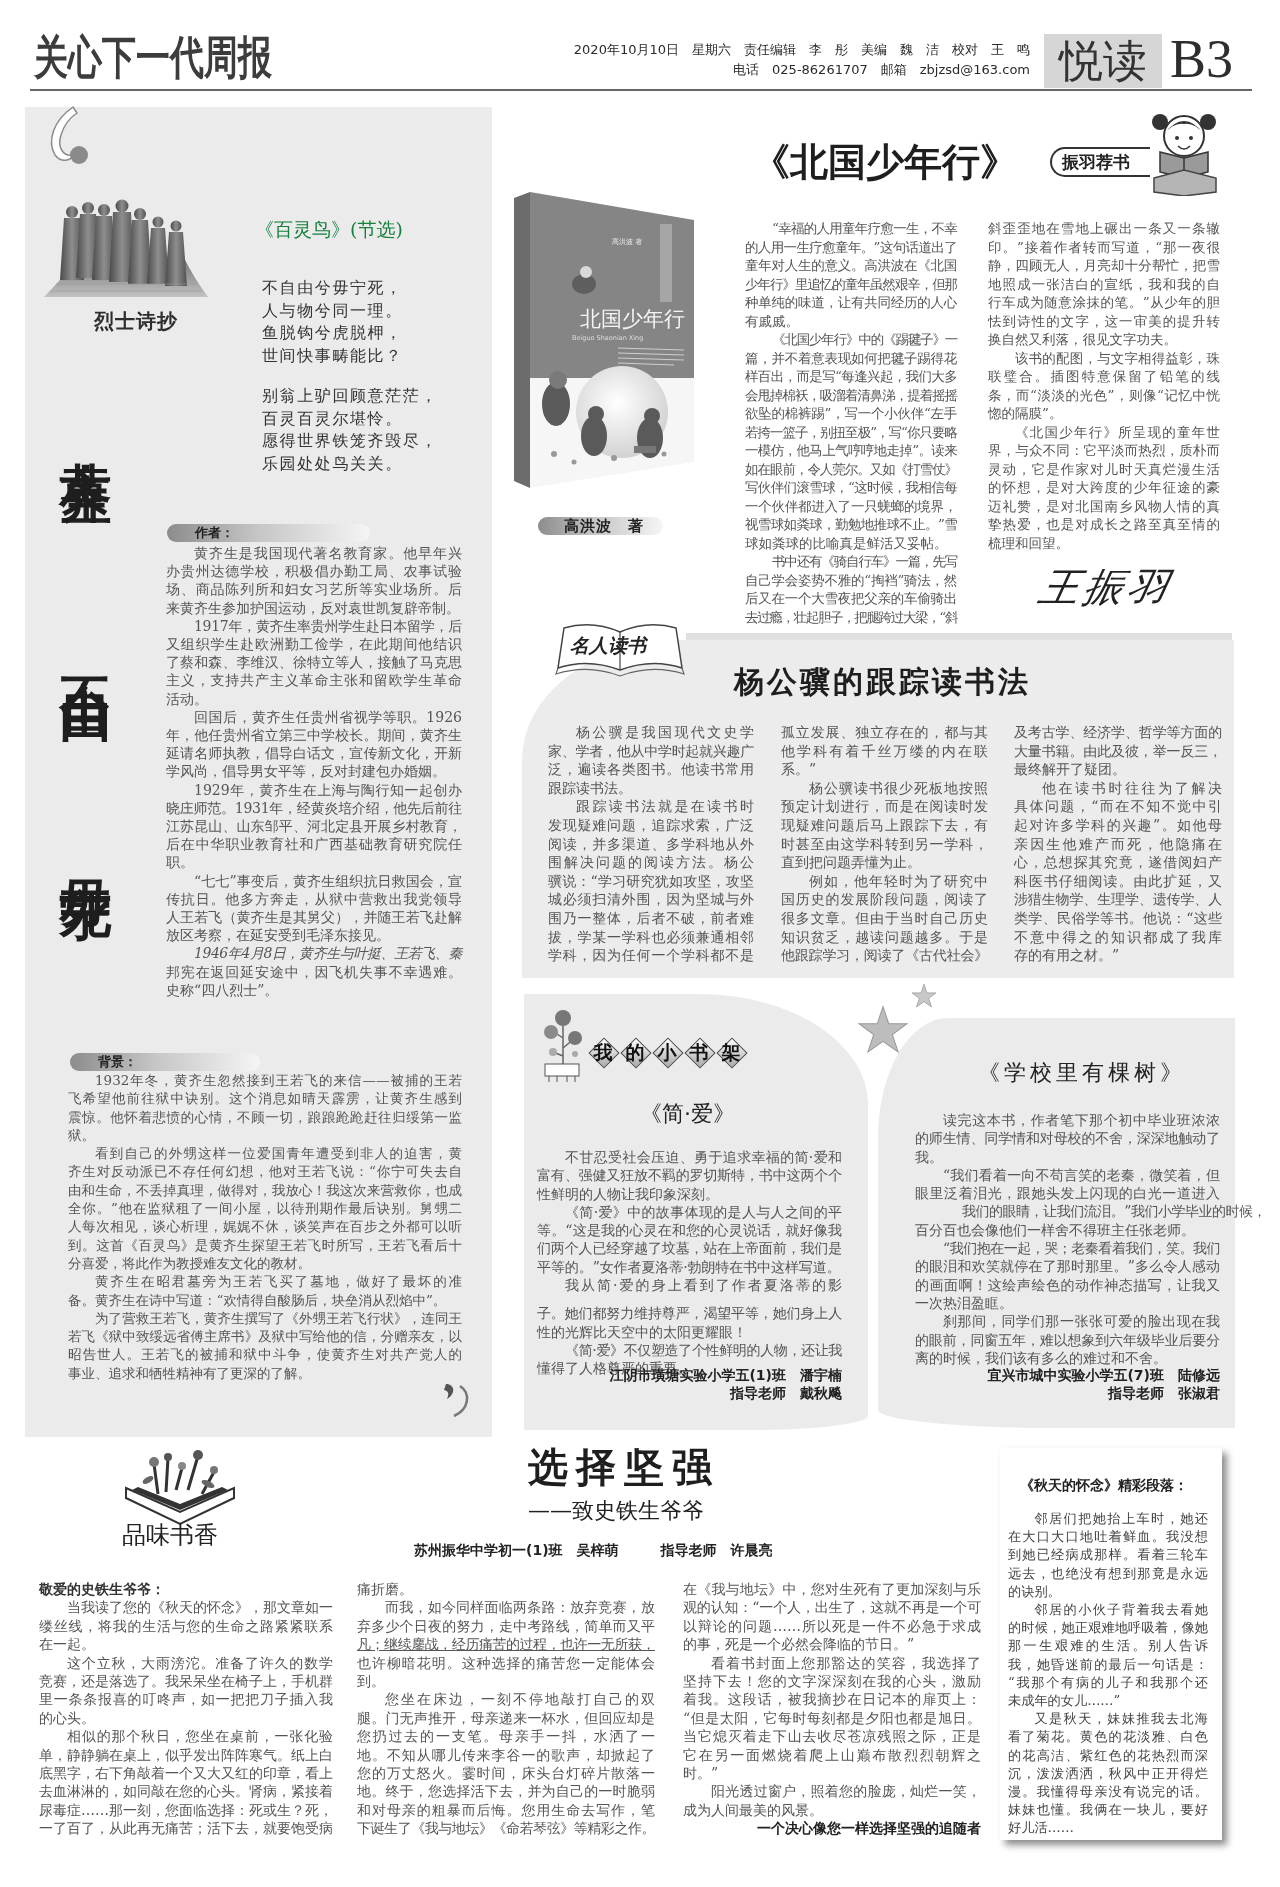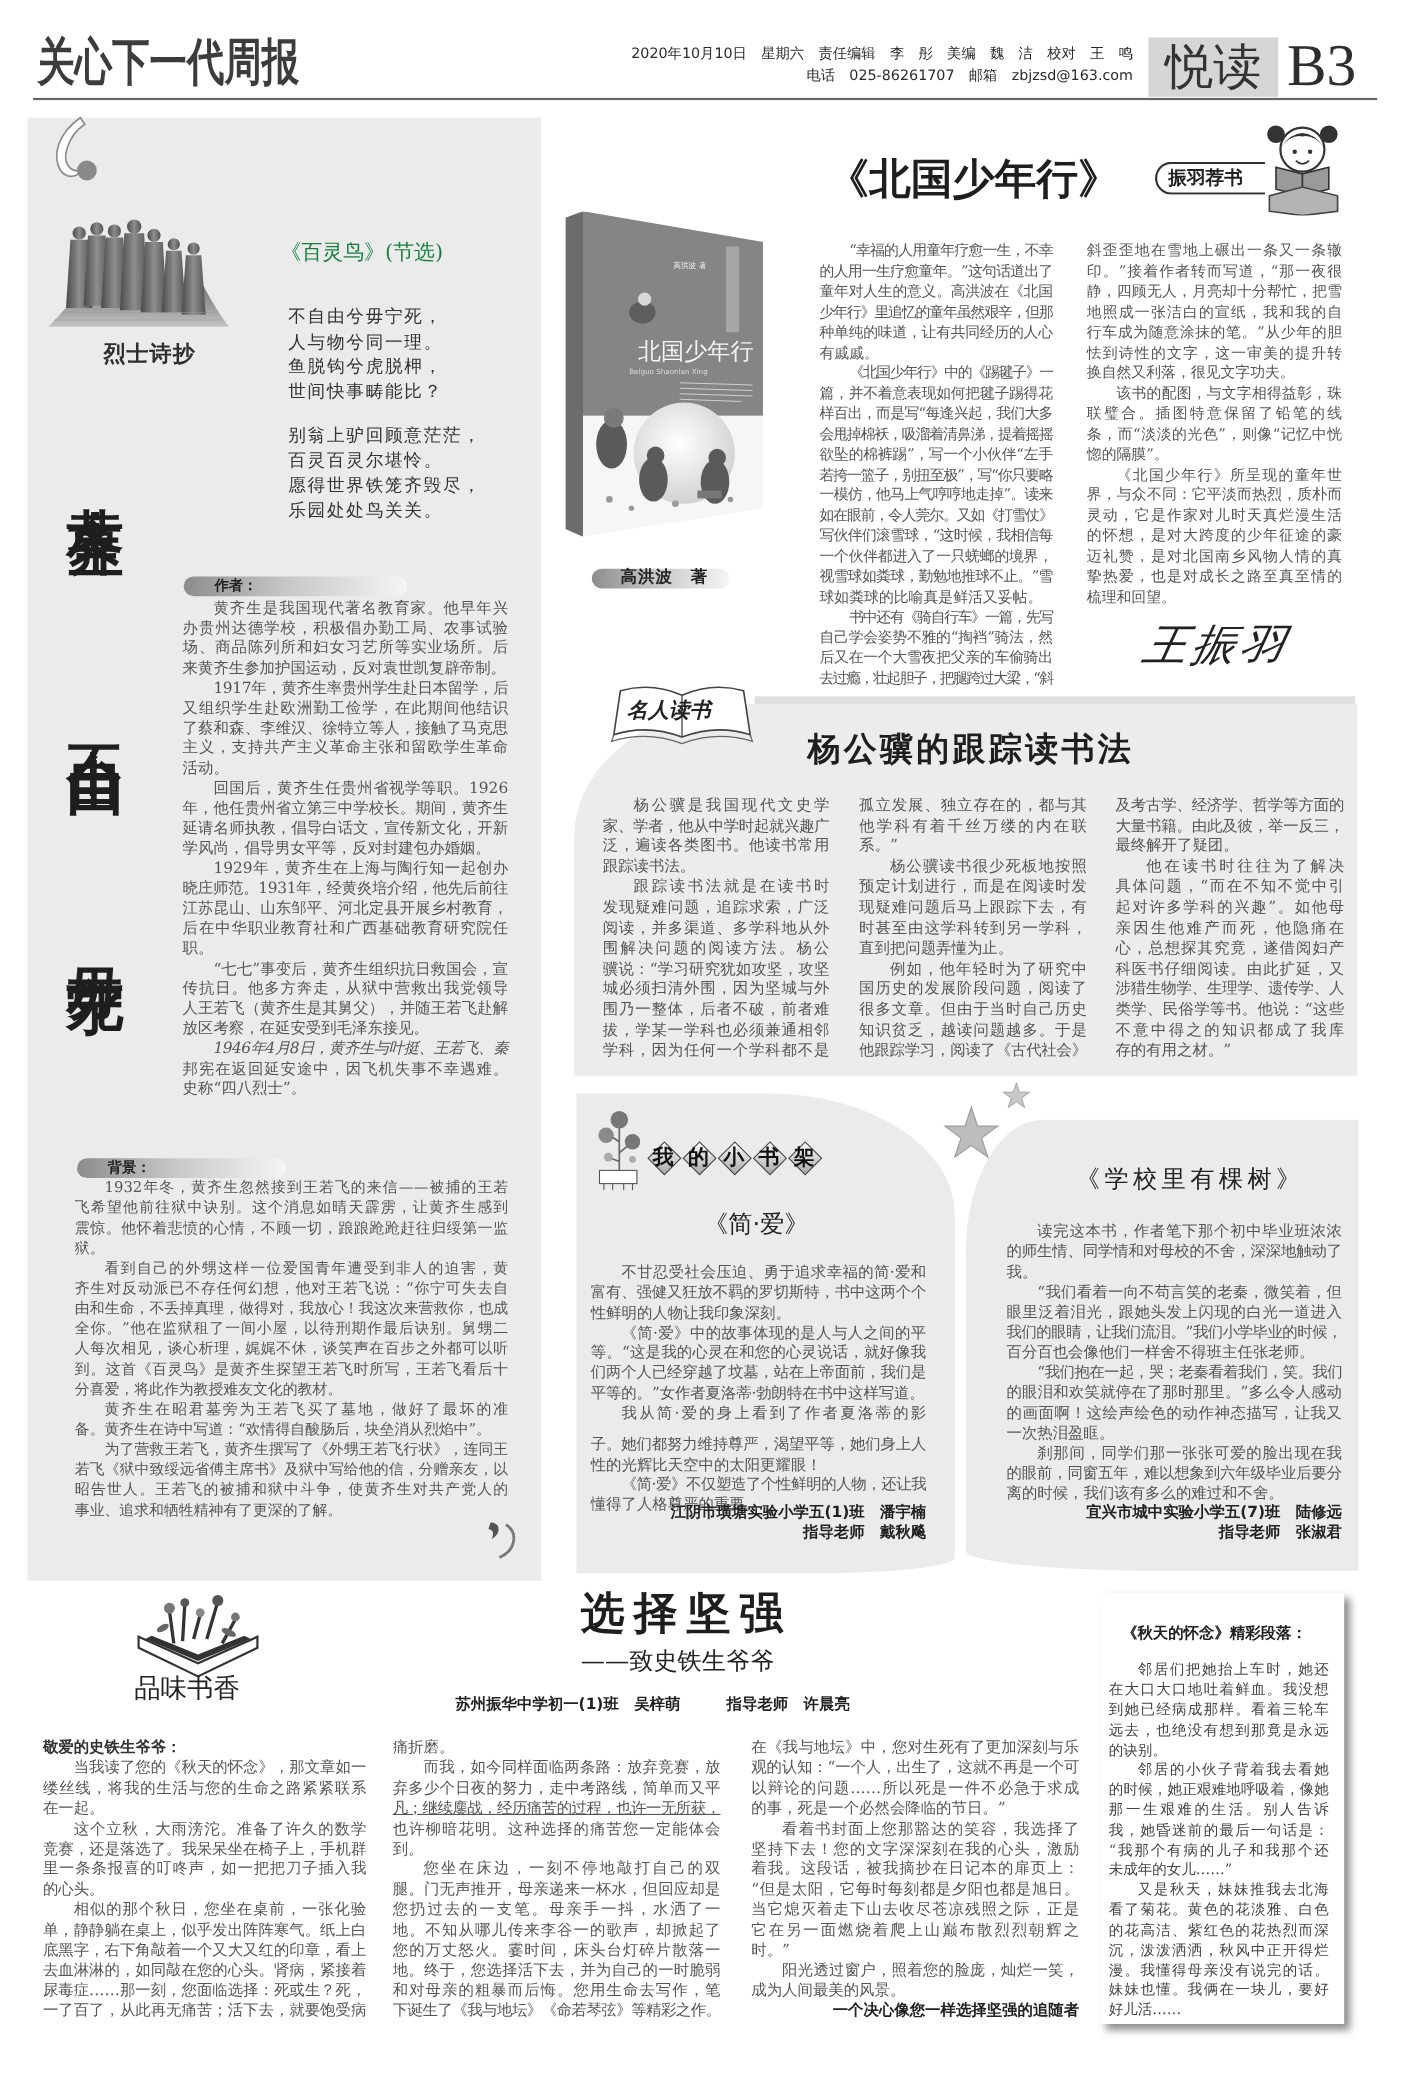--- a/index.html
+++ b/index.html
@@ -5,21 +5,21 @@
 *{box-sizing:border-box;margin:0;padding:0}
 body{background:#fff}
 .page{position:relative;width:1280px;height:1887px;overflow:hidden;background:#fff;font-family:"DejaVu Serif",serif;color:#555}
 .sec{position:absolute;left:0;top:0}
 .abs{position:absolute}
 .sans{font-family:"DejaVu Sans",sans-serif}
 .tb{position:absolute}
 .ln{display:block;white-space:nowrap;text-align:justify;text-align-last:justify}
 .ln.ind{text-indent:2em}
 .ln.end{text-align-last:left}
-.pill{position:absolute;height:18px;border-radius:9px;background:linear-gradient(90deg,#8c8c8c 0%,#c6c6c6 45%,#f5f5f5 100%);font-family:Liberation Mono, monospace;font-weight:bold;color:#222;font-size:13px;line-height:18px;white-space:nowrap}
+.pill{position:absolute;height:18px;border-radius:9px;background:linear-gradient(90deg,#8c8c8c 0%,#c6c6c6 45%,#f5f5f5 100%);font-family:Liberation Serif, serif;font-weight:bold;color:#222;font-size:13px;line-height:18px;white-space:nowrap}
 
 
 .masthead{left:34px;top:30px;font-size:34px;font-weight:bold;color:#3c3c3c;transform:scale(1,1.35);transform-origin:0 0;line-height:40px;white-space:nowrap}
 .dateline{left:480px;width:550px;top:42px;text-align:right;font-size:13px;line-height:16px;color:#2a2a2a;white-space:pre}
 .contact{left:480px;width:550px;top:62px;text-align:right;font-size:13px;line-height:16px;color:#2a2a2a;white-space:pre}
 .section-box{left:1044px;top:34px;width:118px;height:54px;background:#d6d6d6;text-align:center;font-family:"DejaVu Sans",sans-serif;font-size:44px;line-height:54px;color:#333}
 .page-no{left:1170px;top:28px;font-family:"Liberation Serif",serif;font-size:54px;line-height:62px;color:#2e2e2e}
 .rule{left:30px;top:89px;width:1222px;height:2px;background:#666}
 
 
@@ -424,21 +424,21 @@
     <div class="cred sans" style="left:537px;top:1366px">江阴市璜塘实验小学五(1)班　潘宇楠</div>
     <div class="cred sans" style="left:537px;top:1384px">指导老师　戴秋飚</div>
 
     <div class="abs tree-title sans">《学校里有棵树》</div>
     <div class="tb tb-tree">
         <div class="ln ind">读完这本书，作者笔下那个初中毕业班浓浓</div>
         <div class="ln" style="letter-spacing: -0.18px;">的师生情、同学情和对母校的不舍，深深地触动了</div>
         <div class="ln end">我。</div>
         <div class="ln ind">“我们看着一向不苟言笑的老秦，微笑着，但</div>
         <div class="ln">眼里泛着泪光，跟她头发上闪现的白光一道进入</div>
-        <div class="ln" style="letter-spacing: -0.48px;">我们的眼睛，让我们流泪。”我们小学毕业的时候，</div>
+        <div class="ln" style="letter-spacing: -0.48px; margin-left: 47px;">我们的眼睛，让我们流泪。”我们小学毕业的时候，</div>
         <div class="ln end">百分百也会像他们一样舍不得班主任张老师。</div>
         <div class="ln ind" style="letter-spacing: -0.52px;">“我们抱在一起，哭；老秦看着我们，笑。我们</div>
         <div class="ln">的眼泪和欢笑就停在了那时那里。”多么令人感动</div>
         <div class="ln">的画面啊！这绘声绘色的动作神态描写，让我又</div>
         <div class="ln end">一次热泪盈眶。</div>
         <div class="ln ind">刹那间，同学们那一张张可爱的脸出现在我</div>
         <div class="ln" style="letter-spacing: -0.18px;">的眼前，同窗五年，难以想象到六年级毕业后要分</div>
         <div class="ln end">离的时候，我们该有多么的难过和不舍。</div>
       </div>
     <div class="cred sans" style="left:915px;top:1366px">宜兴市城中实验小学五(7)班　陆修远</div>

